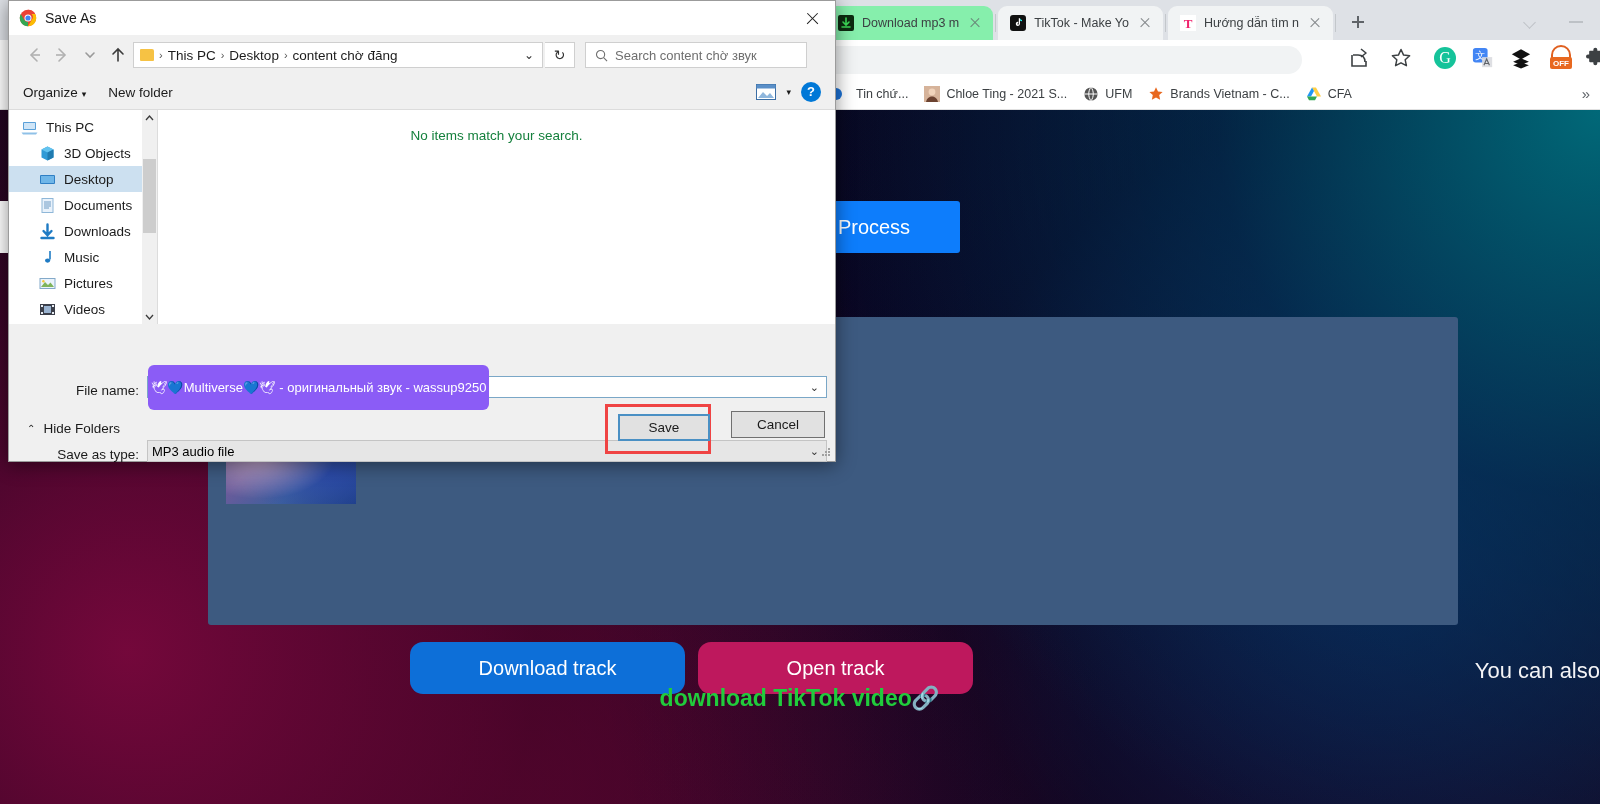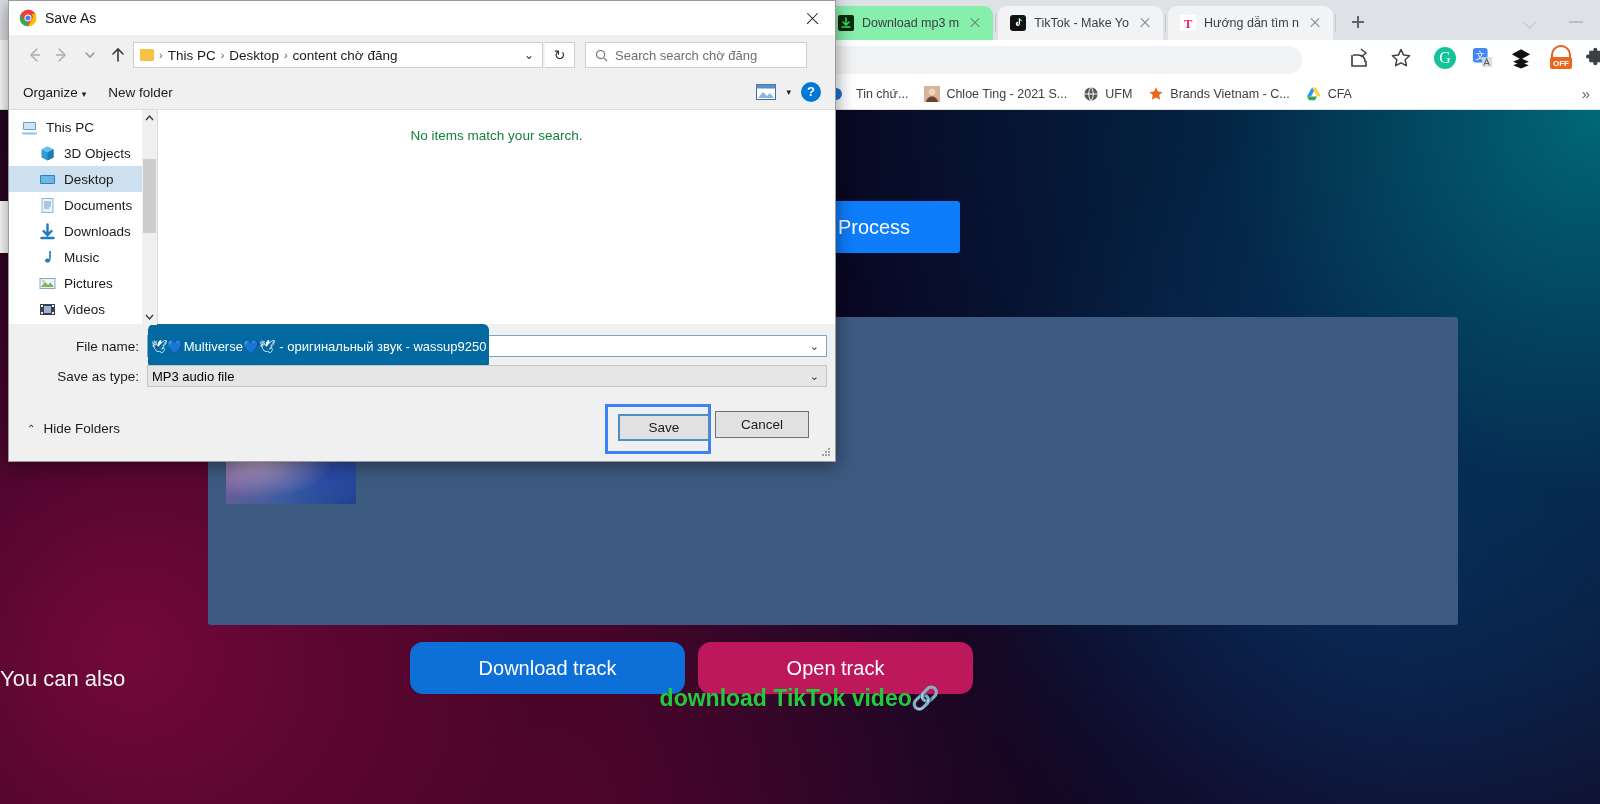--- a/index.html
+++ b/index.html
@@ -154,22 +154,22 @@
   .ytbox { width:52px; height:52px; background:#fff; display:flex; align-items:center; justify-content:center; flex:0 0 52px;}
   .ytlogo { width:36px; height:26px; background:#e02020; border-radius:50%/50%;
             display:flex; flex-direction:column; align-items:center; justify-content:center;
             border-radius:18px/13px; }
   .ytlogo .yl1{ font-size:7px; color:#fff; line-height:7px; font-weight:bold; }
   .ytlogo .yl2{ font-size:7px; color:#fff; line-height:7px; font-weight:bold;
                 background:#fff; color:#e02020; padding:0 2px; border-radius:1px; margin-top:1px;}
   .abtn.yt span.ytl { flex:1; text-align:center; }
 
   .also {
-    position:absolute; left:0; top:548px; width:1600px; text-align:left;
-    font-size:22px; color:#f4f4f6;margin-top:8px;
+    position:absolute; left:0; top:548px; width:1600px; text-align:right;
+    font-size:22px; color:#f4f4f6;
   }
   .also2 {
     position:absolute; left:0; top:575px; width:1600px; text-align:center;
     font-size:23px; color:#21cc3c; font-weight:bold;
   }
 
   
   #dialog {
     position:absolute; left:8px; top:0px; width:828px; height:462px;
     background:#f0f0f0; border:1px solid #9b9b9b;
@@ -224,40 +224,40 @@
   .npitem .nico { width:17px; height:17px; flex:0 0 17px; }
   .npitem .nl { font-size:13.5px; color:#1b1b1b; white-space:nowrap; }
   .npscroll { position:absolute; right:0; top:0; width:15px; height:215px; background:#f0f0f0; }
   .npscroll .up, .npscroll .dn { width:15px; height:16px; position:relative; }
   .npscroll .thumb2 { position:absolute; left:1px; top:49px; width:13px; height:74px; background:#cdcdcd; }
   .filelist { flex:1; background:#fff; border-left:1px solid #dcdcdc;
               display:flex; justify-content:center; padding-top:18px; }
   .filelist .empty { font-size:13.5px; color:#15803d; }
 
   .fields { padding:10px 0 0 0; }
-  .frow { display:flex; align-items:center; height:24px; margin-bottom:6px; }
+  .frow { display:flex; align-items:flex-end; height:24px; margin-bottom:6px;margin-top:40px; }
   .flabel { width:138px; text-align:right; padding-right:8px; font-size:13.5px; color:#1b1b1b; }
   .fctl { width:680px; height:22px; border:1px solid #7aa7c7; background:#fff;
           display:flex; align-items:center; }
   .fctl.grey { background:#e6e6e6; border:1px solid #c4c4c4; }
   .fval { font-size:13px; color:#000; padding-left:4px; white-space:nowrap; overflow:hidden; }
-  .fval.sel { background:#0369a1; color:#fff; padding:15px 3px;border-radius:6px; }
+  .fval.sel { background:#8b5cf6; color:#fff; padding:15px 3px;border-radius:6px; }
   .fchev { margin-left:auto; padding-right:7px; font-size:11px; color:#333; }
 
   .footer { position:absolute; left:0; bottom:0; width:100%; height:60px; }
   .hidefolders { position:absolute; left:18px; top:20px; font-size:13.5px; color:#1b1b1b;
                  display:flex; align-items:center; gap:8px; }
   .hf-car { font-size:10px; }
   .savewrap { position:absolute; left:596px; top:3px; width:106px; height:50px;
-              border:3px solid #3b82f6; }
+              border:3px solid #ef4444; }
   .btn-dlg { border:1px solid #707070; background:#e1e1e1; font-size:13.5px; color:#1b1b1b;
              display:flex; align-items:center; justify-content:center; }
   .btn-save { position:absolute; left:10px; top:7px; width:92px; height:27px;
               border:2px solid #4a90c4; background:#e1e1e1; }
-  .btn-cancel { position:absolute; left:706px; top:10px; width:94px; height:27px; }
+  .btn-cancel { position:absolute; left:722px; top:10px; width:94px; height:27px; }
   .grip { position:absolute; right:4px; bottom:3px; width:10px; height:10px; }
   .grip i { position:absolute; width:2px; height:2px; background:#a0a0a0; }
 </style>
 </head>
 <body>
 
 <div id="browser">
 
   <div class="page-canvas">
 
@@ -434,21 +434,21 @@
       <span class="crumb">content chờ đăng</span>
       <span class="cb-chev">⌄</span>
     </div>
     <div class="refresh">↻</div>
 
     <div class="searchbox">
       <svg width="13" height="13" viewBox="0 0 14 14">
         <circle cx="6" cy="6" r="4.4" stroke="#6f6f6f" stroke-width="1.2" fill="none"></circle>
         <path d="M9.3 9.3L13 13" stroke="#6f6f6f" stroke-width="1.2"></path>
       </svg>
-      <span class="sp">Search search chờ đăng</span>
+      <span class="sp">Search content chờ звук</span>
     </div>
   </div>
 
   <div class="cmdrow">
     <span class="cmd">
       <span>Organize</span><span class="car">▾</span>
     </span>
     <span class="cmd">New folder</span>
     <span class="cmd-right">
       <svg class="viewico" viewBox="0 0 20 16">

